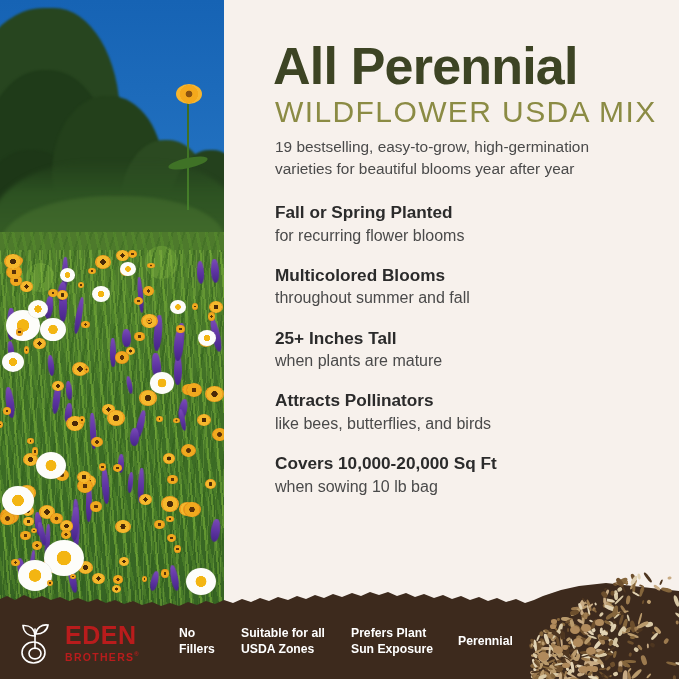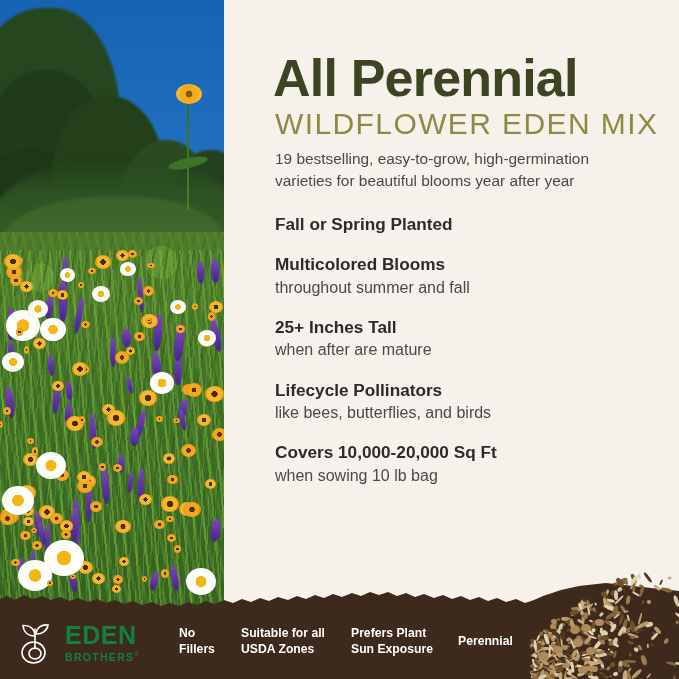--- a/index.html
+++ b/index.html
@@ -67,34 +67,34 @@
   .torn{position:absolute;left:0;bottom:0;width:679px;height:96px;}
   .torn svg{display:block;width:679px;height:96px;}
 
   .seedpile{position:absolute;right:0;bottom:0;width:150px;height:122px;overflow:hidden;pointer-events:none;}
   .seedpile .sp{position:absolute;border-radius:46%;}
 
   
   .footer{position:absolute;left:0;bottom:0;width:679px;height:74px;display:flex;align-items:center;}
   .logo{display:flex;align-items:center;margin-left:18px;width:126px;}
   .logo-mark{width:40px;height:44px;flex:none;}
-  .logo-text{margin-left:7px;color:#15803d;line-height:1;}
+  .logo-text{margin-left:7px;color:#b91c1c;line-height:1;}
   .logo-eden{font-size:25px;font-weight:bold;letter-spacing:.5px;}
   .logo-bro{font-size:10.5px;font-weight:bold;letter-spacing:1.3px;margin-top:3px;}
   .logo-bro sup{font-size:6px;vertical-align:super;}
 
   .badges{display:flex;align-items:center;gap:0;}
   .badge{color:#fff;font-size:12.2px;font-weight:bold;line-height:1.28;}
   .b1{margin-left:35px;width:62px;}
   .b2{width:110px;}
   .b3{width:107px;}
   .b4{width:120px;}
 
   
-  .panel{position:absolute;left:224px;top:16px;width:372px;height:612px;}
+  .panel{position:absolute;left:224px;top:4px;width:372px;height:612px;}
   .h1{position:absolute;left:49px;top:36px;font-size:52px;font-weight:bold;
       color:#3d4424;letter-spacing:-.8px;line-height:1;white-space:nowrap;}
   .h2{position:absolute;left:51px;top:93px;font-size:30px;font-weight:300;
       color:#8b8b44;letter-spacing:1.4px;line-height:1;white-space:nowrap;}
   .lede{position:absolute;left:51px;top:132px;width:360px;font-size:15.4px;
       color:#4a4a4a;line-height:1.42;}
 
   .features{position:absolute;left:51px;top:198px;width:390px;}
   .feat{margin-bottom:18.5px;}
   .feat-title{font-size:17.2px;font-weight:bold;color:#2b2b2b;line-height:1.25;}
@@ -279,36 +279,37 @@
         <div class="fl or" style="left: 146.401px; top: 317.845px; width: 5.85996px; height: 5.05997px;"></div>
         <div class="fl or" style="left: 147.083px; top: 262.677px; width: 7.78187px; height: 5.78369px;"></div>
         <div class="fl or" style="left: 46.719px; top: 579.636px; width: 6.29556px; height: 6.36112px;"></div>
         <div class="fl or" style="left: 174.023px; top: 544.946px; width: 6.50101px; height: 8.29084px;"></div>
         <div class="fl or" style="left: -3.68117px; top: 420.95px; width: 7.09838px; height: 6.61588px;"></div>
       </div>
   </div>
 
   <div class="panel">
     <div class="h1">All Perennial</div>
-    <div class="h2">WILDFLOWER EDEN MIX</div>
+    <div class="h2">WILDFLOWER USDA MIX</div>
     <div class="lede">19 bestselling, easy-to-grow, high-germination varieties for beautiful blooms year after year</div>
     <div class="features" id="features">
         <div class="feat">
           <div class="feat-title">Fall or Spring Planted</div>
+          <div class="feat-sub">for recurring flower blooms</div>
         </div>
         <div class="feat">
           <div class="feat-title">Multicolored Blooms</div>
           <div class="feat-sub">throughout summer and fall</div>
         </div>
         <div class="feat">
           <div class="feat-title">25+ Inches Tall</div>
-          <div class="feat-sub">when after are mature</div>
+          <div class="feat-sub">when plants are mature</div>
         </div>
         <div class="feat">
-          <div class="feat-title">Lifecycle Pollinators</div>
+          <div class="feat-title">Attracts Pollinators</div>
           <div class="feat-sub">like bees, butterflies, and birds</div>
         </div>
         <div class="feat">
           <div class="feat-title">Covers 10,000-20,000 Sq Ft</div>
           <div class="feat-sub">when sowing 10 lb bag</div>
         </div>
       </div>
   </div>
 
   <div class="torn">

